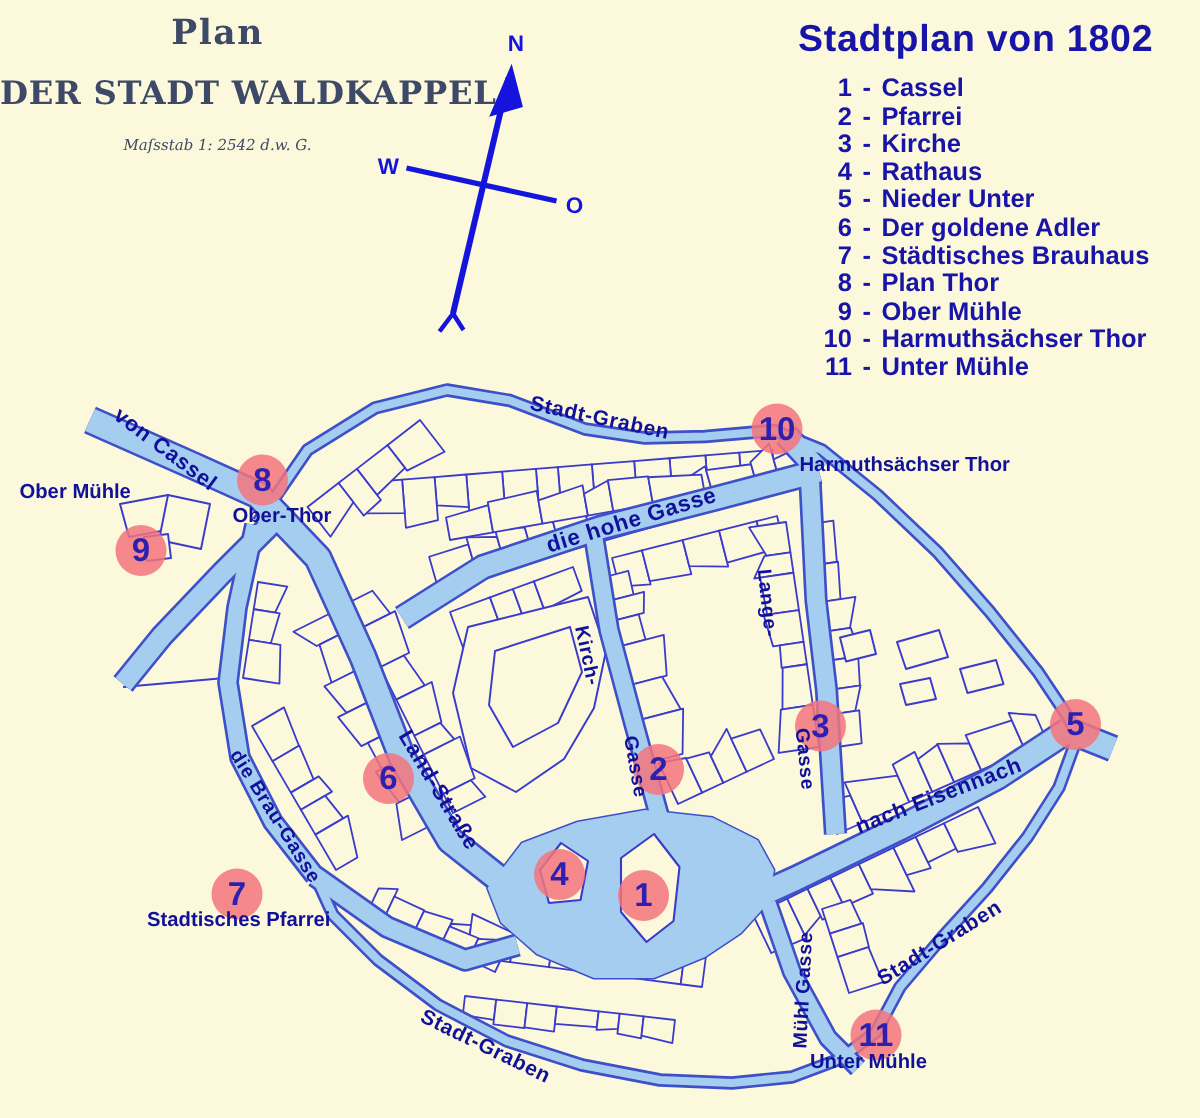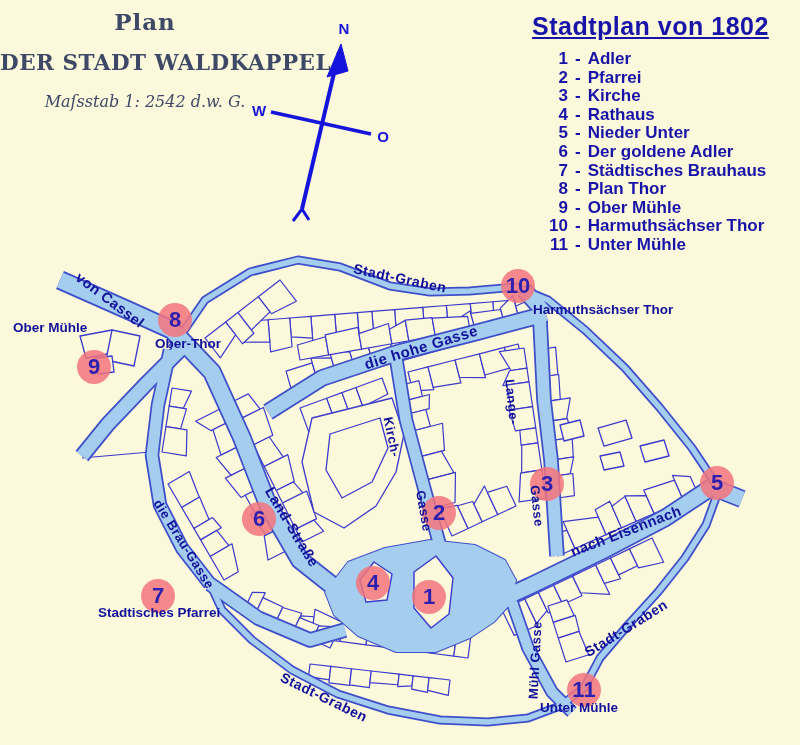--- a/index.html
+++ b/index.html
@@ -5,25 +5,25 @@
   html,body{margin:0;padding:0;}
   body{background:#FBF8DB;font-family:"Liberation Sans",sans-serif;}
   .canvas{position:relative;width:800px;height:745px;overflow:hidden;background:#FBF8DB;}
   #map-svg{position:absolute;left:0;top:0;}
 
   
   .scan{position:absolute;left:0;top:0;width:290px;height:120px;color:#3D4966;
         font-family:"DejaVu Serif","Liberation Serif",serif;text-align:center;}
   .scan-plan{position:absolute;left:0;top:8px;width:290px;font-size:23px;font-weight:700;letter-spacing:1px;}
   .scan-city{position:absolute;left:0;top:50px;width:290px;font-size:21.5px;font-weight:700;letter-spacing:0.5px;white-space:nowrap;}
-  .scan-scale{position:absolute;left:0;top:92px;width:290px;font-size:16px;font-style:italic;}
+  .scan-scale{position:absolute;left:0;top:92px;width:290px;font-size:10px;font-style:italic;}
 
   
   .legend{position:absolute;left:532px;top:12px;color:#1814A8;}
-  .legend-title{font-size:25px;font-weight:700;letter-spacing:0.5px;white-space:nowrap;text-decoration:underline;}
+  .legend-title{font-size:25px;font-weight:700;letter-spacing:0.5px;white-space:nowrap;}
   #legend-items{margin-top:9px;}
   .legend-item{display:flex;font-size:17px;font-weight:700;line-height:18.6px;white-space:nowrap;}
   .li-num{width:36px;text-align:right;}
   .li-sep{padding:0 7px;}
 
   
   #overlays{position:absolute;left:0;top:0;width:800px;height:745px;pointer-events:none;}
   .marker{position:absolute;width:34px;height:34px;border-radius:50%;
           background:rgba(242,116,124,0.85);display:flex;align-items:center;justify-content:center;
           transform:translate(-50%,-50%);}
@@ -225,21 +225,21 @@
     <div class="scan-city">DER STADT WALDKAPPEL</div>
     <div class="scan-scale">Maſsstab 1: 2542 d.w. G.</div>
   </div>
 
   <div class="legend">
     <div class="legend-title">Stadtplan von 1802</div>
     <div id="legend-items">
         <div class="legend-item">
           <span class="li-num">1</span>
           <span class="li-sep">-</span>
-          <span class="li-label">Adler</span>
+          <span class="li-label">Cassel</span>
         </div>
         <div class="legend-item">
           <span class="li-num">2</span>
           <span class="li-sep">-</span>
           <span class="li-label">Pfarrei</span>
         </div>
         <div class="legend-item">
           <span class="li-num">3</span>
           <span class="li-sep">-</span>
           <span class="li-label">Kirche</span>

